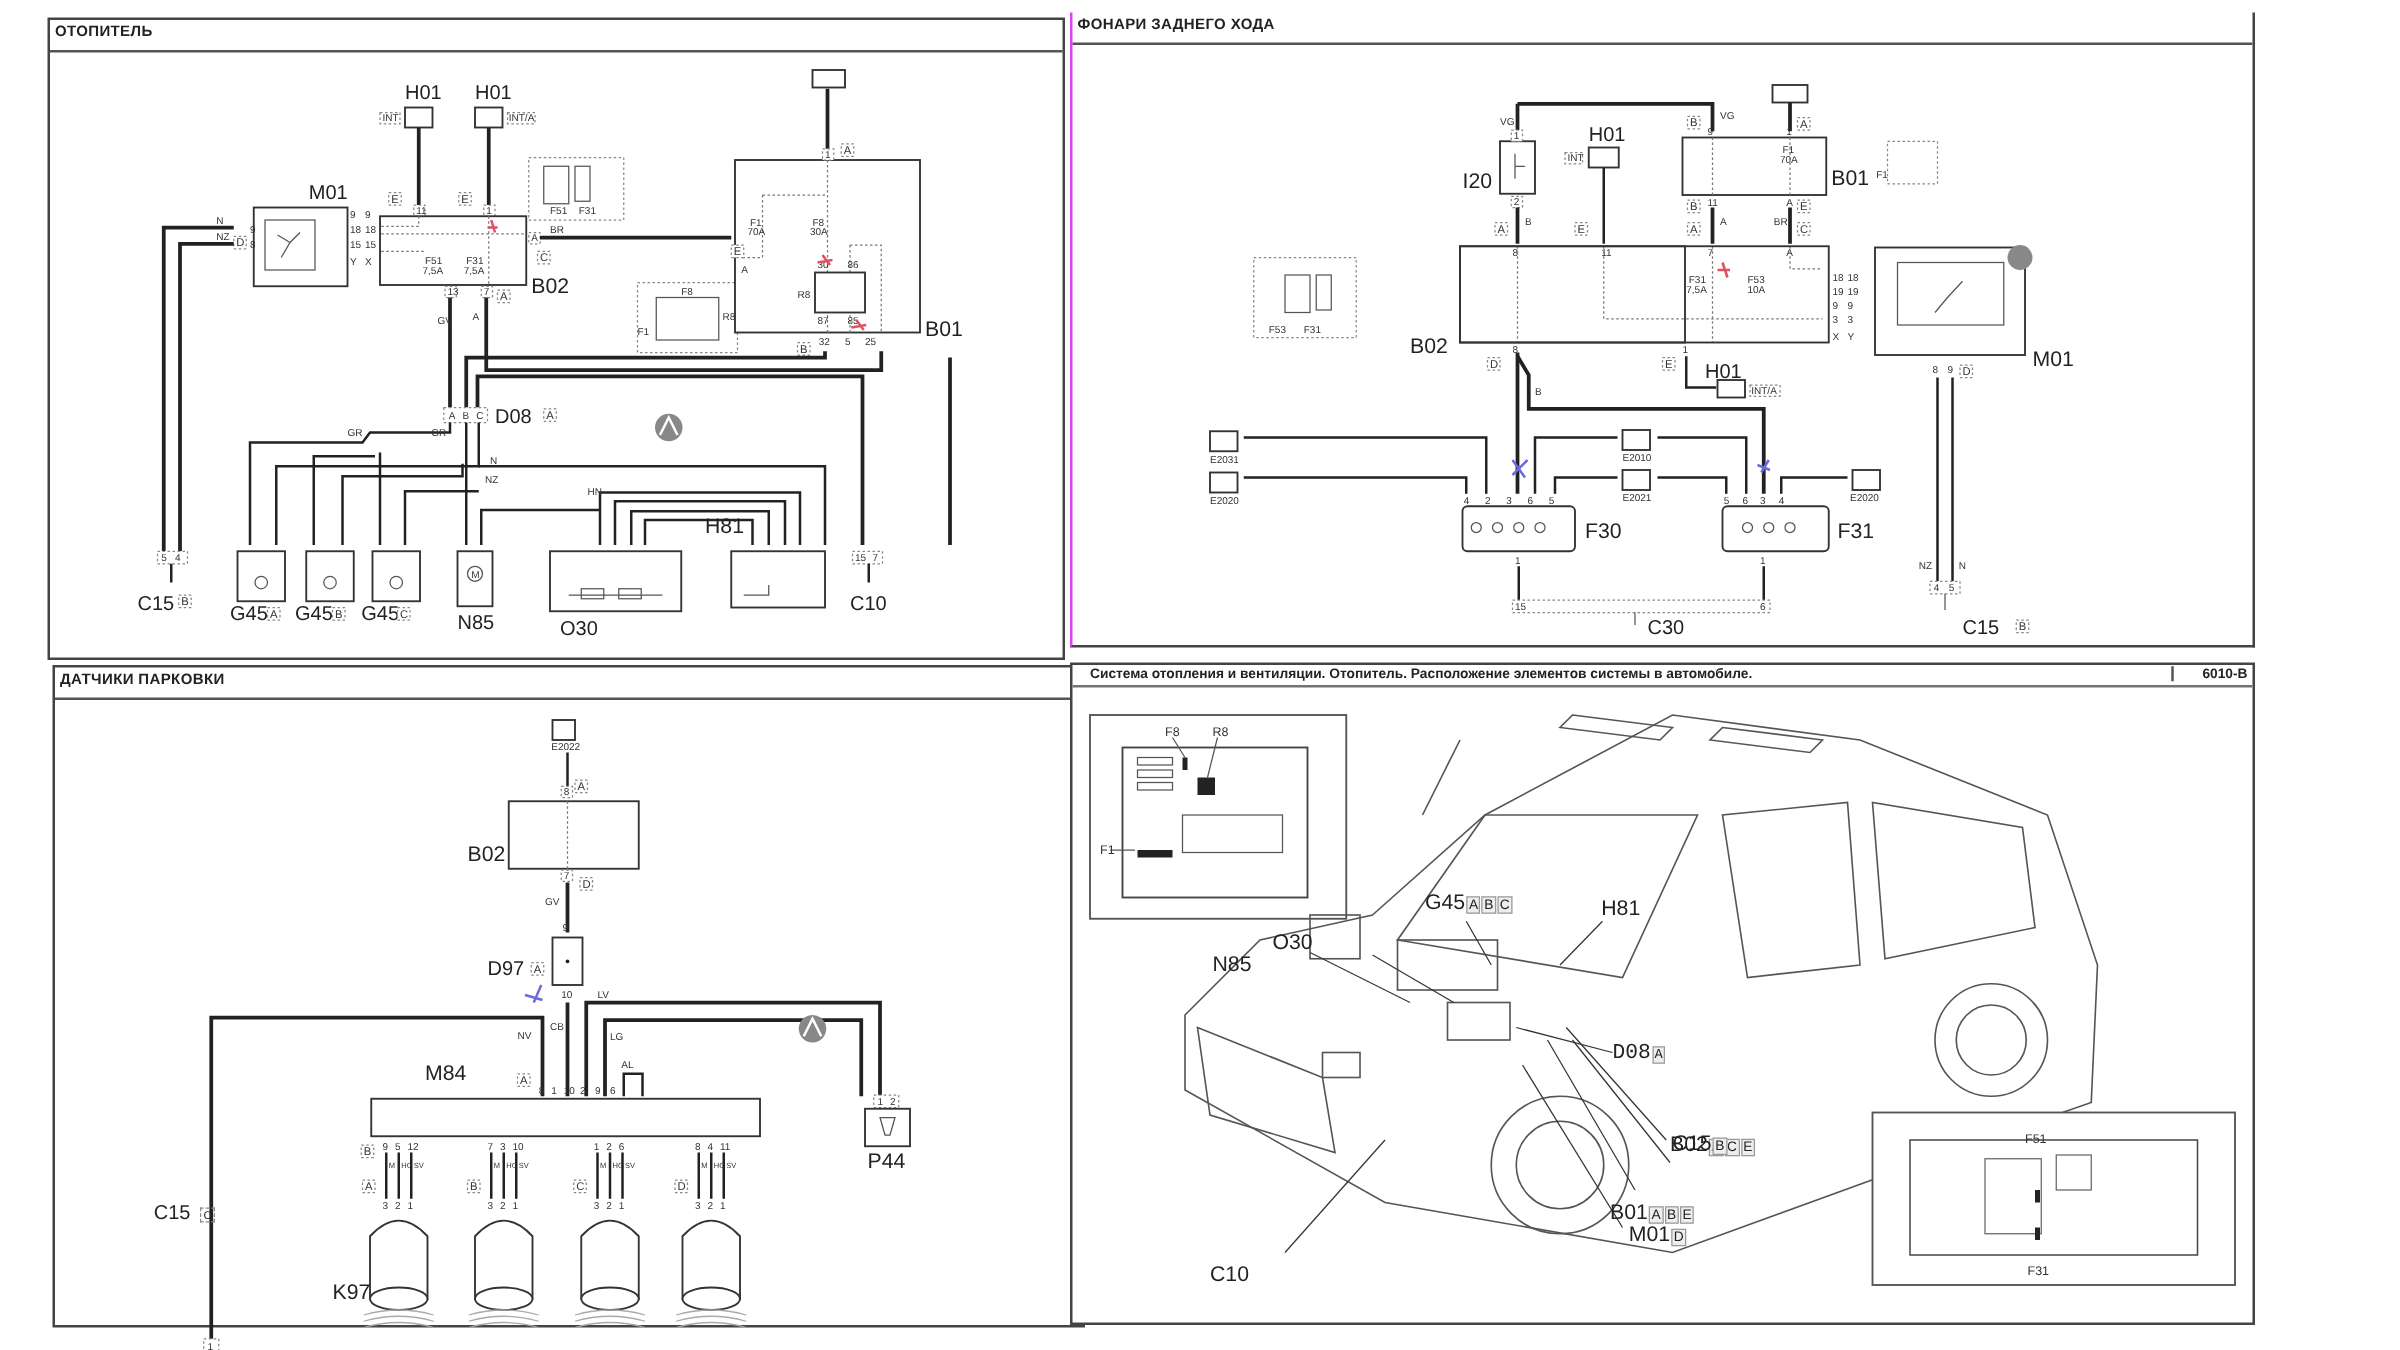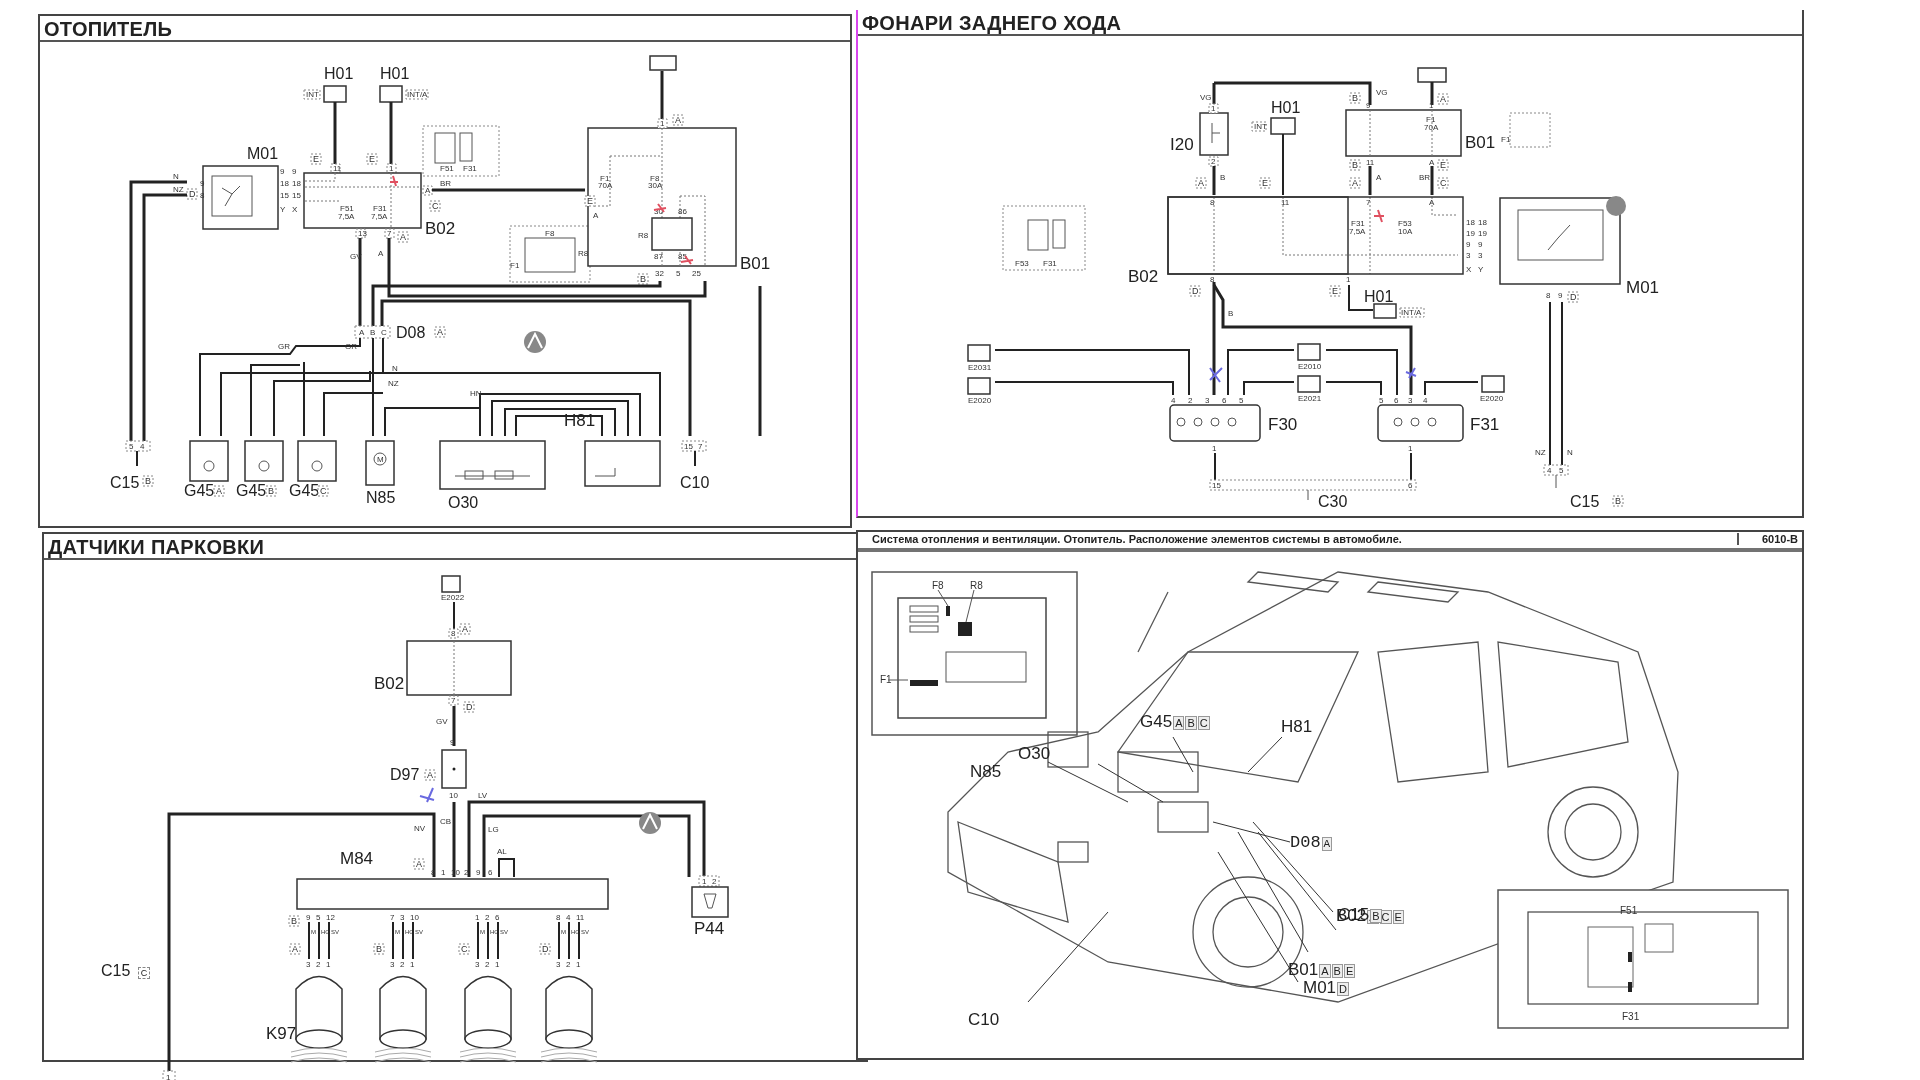--- a/index.html
+++ b/index.html
@@ -1,18 +1,18 @@
 <!DOCTYPE html>
 <html><head>
 <meta charset="utf-8">
 <style>
   html,body{margin:0;padding:0;background:#fff;}
   body{width:1920px;height:1080px;position:relative;overflow:hidden;font-family:"Liberation Sans",sans-serif;color:#222;}
   .panel{position:absolute;border:2px solid #444;background:#fff;}
-  .ptitle{position:absolute;left:4px;top:2px;font-weight:bold;font-size:20px;letter-spacing:0.3px;}
+  .ptitle{position:absolute;left:4px;top:2px;font-weight:bold;font-size:12px;letter-spacing:0.3px;}
   .tline{position:absolute;left:0;right:0;top:24px;border-top:2px solid #555;}
   svg{position:absolute;left:0;top:0;overflow:visible;}
   .w{stroke:#222;stroke-width:3;fill:none;}
   .w2{stroke:#222;stroke-width:2;fill:none;}
   .thin{stroke:#555;stroke-width:1;fill:none;}
   .dot{stroke:#777;stroke-width:1;stroke-dasharray:2 2;fill:none;}
   .box{stroke:#333;stroke-width:1.5;fill:#fff;}
   .dbox{stroke:#888;stroke-width:1;stroke-dasharray:2 2;fill:#fff;}
   .lbl{font-family:"Liberation Sans",sans-serif;font-size:16px;fill:#222;}
   .lbl-big{font-family:"Liberation Sans",sans-serif;font-size:17px;fill:#222;}
@@ -611,28 +611,28 @@
           <path class="thin" style="stroke:#aaa" d="M497 523 Q525 515 553 523"></path>
           <path class="thin" style="stroke:#aaa" d="M497 528 Q525 520 553 528"></path>
         </g>
       </g>
     <text class="lbl-big" x="222" y="505">K97</text>
     <g>
       <rect class="dbox" x="119" y="537" width="12" height="12"></rect>
       <text class="sm" x="122" y="546">1</text>
     </g>
   </svg>
-  <div style="position:absolute;left:57px;top:428px;">
+  <div style="position:absolute;left:79px;top:428px;">
     <span class="lbl" style="font-size:16px;">C15</span>
     <span style="font-size:9px;border:1px dashed #888;padding:0 2px;margin-left:3px;">C</span>
   </div>
 </div>
 
 <div class="panel" style="left:856px;top:530px;width:944px;height:526px;">
-  <div style="position:absolute;left:0;top:0;right:0;height:16px;border-bottom:4px solid #737373;">
+  <div style="position:absolute;left:0;top:0;right:0;height:16px;border-bottom:2px solid #737373;">
     <span class="cap" style="left:14px;top:1px;">Система отопления и вентиляции. Отопитель. Расположение элементов системы в автомобиле.</span>
     <span class="cap" style="right:4px;top:1px;border-left:2px solid #555;padding-left:23px;">6010-B</span>
   </div>
   <svg width="944" height="526">
 
     <g>
       <rect x="14" y="40" width="205" height="163" fill="#fff" stroke="#555" stroke-width="1.5"></rect>
       <rect x="40" y="66" width="148" height="120" fill="none" stroke="#444" stroke-width="1.5"></rect>
       <rect x="52" y="74" width="28" height="6" fill="none" stroke="#555"></rect>
         <rect x="52" y="84" width="28" height="6" fill="none" stroke="#555"></rect>

